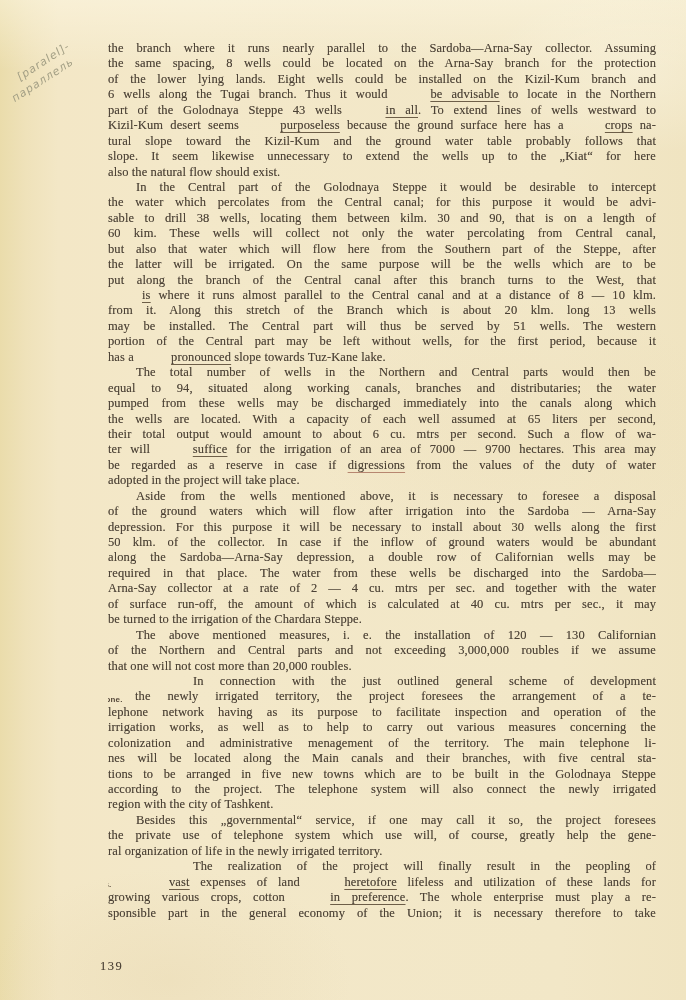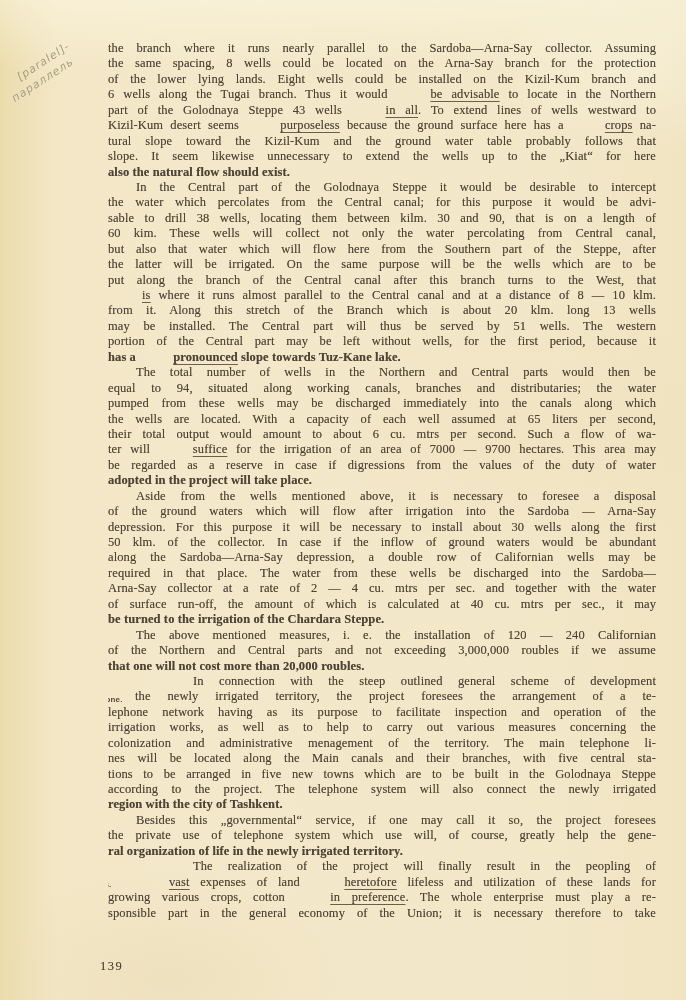--- a/index.html
+++ b/index.html
@@ -16,26 +16,26 @@
   .text-col {
     position:absolute; left:100px; top:41px; width:556px;
     color:#4c4236; font-size:12.5px; line-height:15.45px;
     letter-spacing:0.1px;
     text-shadow:0 0 0.5px rgba(76,66,54,0.45);
   }
   .line {
     position:relative; height:15.45px; overflow:hidden;
     text-align:justify; text-align-last:justify;margin-left:8px;
   }
-  .line.end { text-align-last:left;font-weight:bold; }
+  .line.end { text-align-last:left; }
   .ind1 { padding-left:28px; }
   .indBig { padding-left:85px; }
   .ind2 { padding-left:27px; }
   .u  { text-decoration:underline; text-decoration-thickness:1px; text-underline-offset:2.5px; text-decoration-color:#6d5e48;padding-left:34px; }
-  .uf { text-decoration-thickness:1px; text-underline-offset:2.5px; text-decoration-color:rgba(196,116,94,0.55); }
+  .uf { text-decoration:underline; text-decoration-thickness:1px; text-underline-offset:2.5px; text-decoration-color:rgba(196,116,94,0.55); }
   .margin-note {
     position:absolute; left:-29px; top:2.5px;
     font-family:"Liberation Sans", sans-serif;
     font-size:8px; font-weight:bold; letter-spacing:0.2px;
     color:#56493b; text-shadow:none;
   }
   .handwriting {
     position:absolute; left:0px; top:48px; width:110px;
     transform:rotate(-33deg);
     color:#a39f85; font-family:"DejaVu Sans", sans-serif;
@@ -92,24 +92,24 @@
       <div class="line end"><span>adopted in the project will take place.</span></div>
       <div class="line ind1"><span>Aside from the wells mentioned above, it is necessary to foresee a disposal</span></div>
       <div class="line"><span>of the ground waters which will flow after irrigation into the Sardoba — Arna-Say</span></div>
       <div class="line"><span>depression. For this purpose it will be necessary to install about 30 wells along the first</span></div>
       <div class="line"><span>50 klm. of the collector. In case if the inflow of ground waters would be abundant</span></div>
       <div class="line"><span>along the Sardoba—Arna-Say depression, a double row of Californian wells may be</span></div>
       <div class="line"><span>required in that place. The water from these wells be discharged into the Sardoba—</span></div>
       <div class="line"><span>Arna-Say collector at a rate of 2 — 4 cu. mtrs per sec. and together with the water</span></div>
       <div class="line"><span>of surface run-off, the amount of which is calculated at 40 cu. mtrs per sec., it may</span></div>
       <div class="line end"><span>be turned to the irrigation of the Chardara Steppe.</span></div>
-      <div class="line ind1"><span>The above mentioned measures, i. e. the installation of 120 — 240 Californian</span></div>
+      <div class="line ind1"><span>The above mentioned measures, i. e. the installation of 120 — 130 Californian</span></div>
       <div class="line"><span>of the Northern and Central parts and not exceeding 3,000,000 roubles if we assume</span></div>
       <div class="line end"><span>that one will not cost more than 20,000 roubles.</span></div>
-      <div class="line indBig"><span>In connection with the steep outlined general scheme of development</span></div>
+      <div class="line indBig"><span>In connection with the just outlined general scheme of development</span></div>
       <div class="line ind2"><span class="margin-note">Telephone.</span><span>the newly irrigated territory, the project foresees the arrangement of a te-</span></div>
       <div class="line"><span>lephone network having as its purpose to facilitate inspection and operation of the</span></div>
       <div class="line"><span>irrigation works, as well as to help to carry out various measures concerning the</span></div>
       <div class="line"><span>colonization and administrative menagement of the territory. The main telephone li-</span></div>
       <div class="line"><span>nes will be located along the Main canals and their branches, with five central sta-</span></div>
       <div class="line"><span>tions to be arranged in five new towns which are to be built in the Golodnaya Steppe</span></div>
       <div class="line"><span>according to the project. The telephone system will also connect the newly irrigated</span></div>
       <div class="line end"><span>region with the city of Tashkent.</span></div>
       <div class="line ind1"><span>Besides this „governmental“ service, if one may call it so, the project foresees</span></div>
       <div class="line"><span>the private use of telephone system which use will, of course, greatly help the gene-</span></div>

